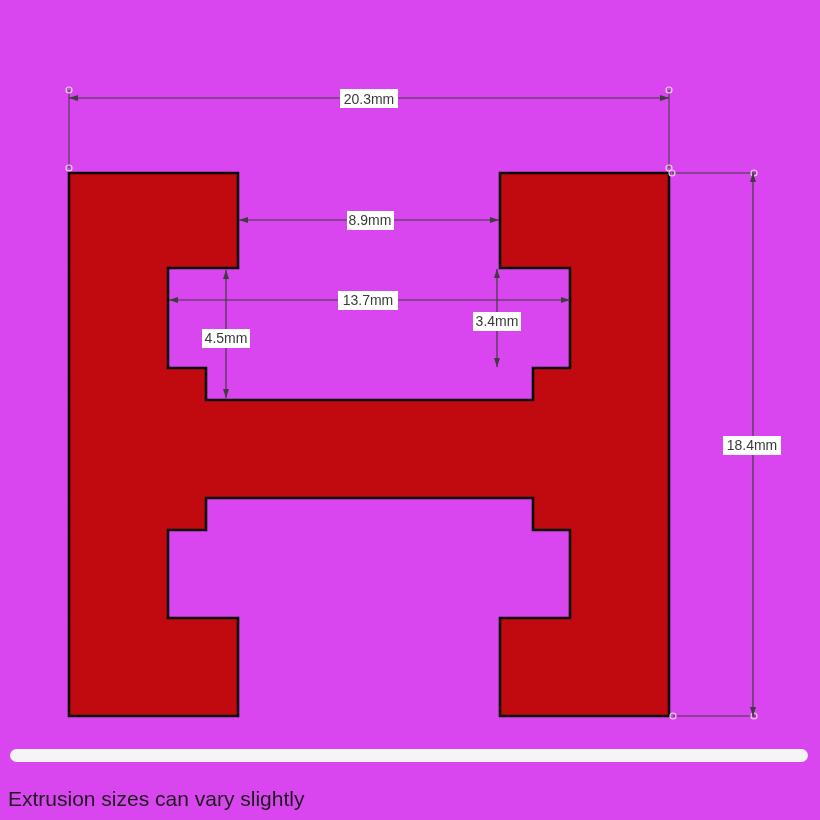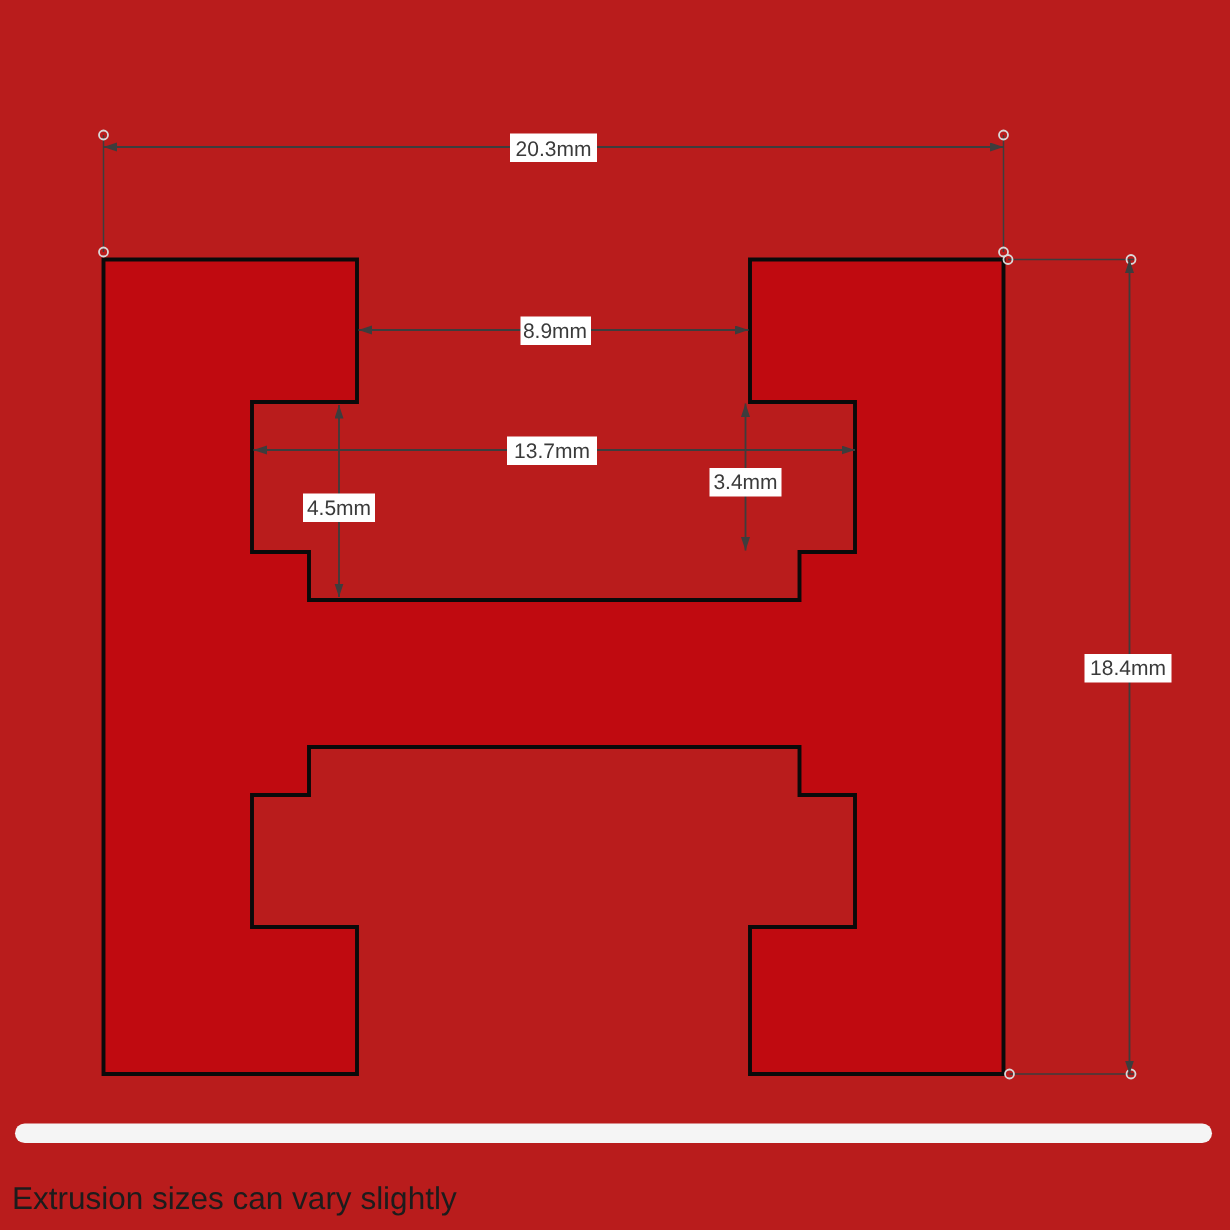--- a/index.html
+++ b/index.html
@@ -1,20 +1,20 @@
 <!DOCTYPE html>
 <html><head>
 <meta charset="utf-8">
 <style>
   html, body { margin: 0; padding: 0; background: #ffffff; }
   .stage {
     position: relative;
     width: 820px;
     height: 820px;
-    background: #b91c1c;
+    background: #d946ef;
     overflow: hidden;
     font-family: "Liberation Sans", sans-serif;
   }
   .stage svg { position: absolute; left: 0; top: 0; }
   .dim-label {
     font-family: "Liberation Sans", sans-serif;
     font-size: 14px;
     fill: #3a3a3a;
     stroke: none;
   }

